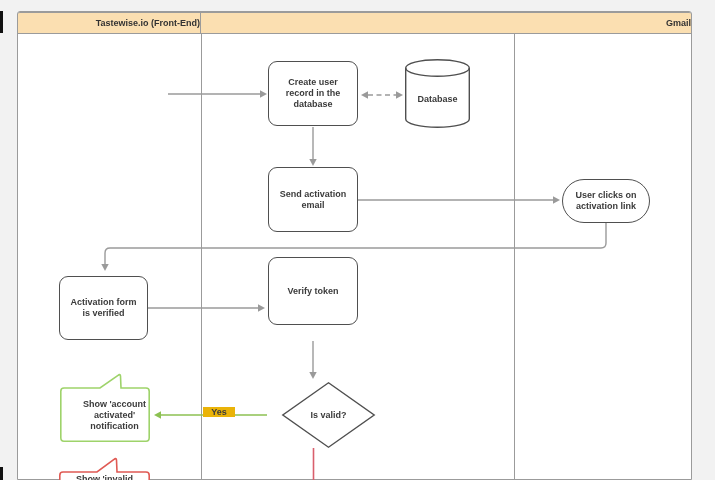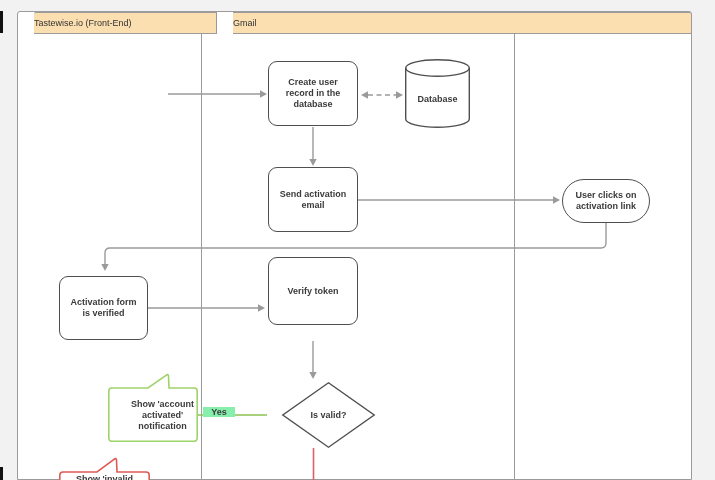--- a/index.html
+++ b/index.html
@@ -7,22 +7,22 @@
   .page{position:relative;width:715px;height:480px;overflow:hidden;background:var(--page-bg,#f2f2f2);}
   .artifact{position:absolute;left:0;width:3px;background:#111;}
   .artifact-top{top:11px;height:22px;}
   .artifact-bottom{top:467px;height:13px;}
 
   
   .swimlane{position:absolute;left:17px;top:11px;width:675px;height:469px;background:#fff;
     border:1px solid var(--lane-border,#999);border-radius:3px 3px 0 0;box-sizing:border-box;}
   .lane-header{display:flex;height:22px;}
   .lane-header-cell{background:var(--lane-header-fill,#fbdfb1);border:1px solid var(--lane-border,#999);
-    border-left:none;box-sizing:border-box;display:flex;align-items:center;justify-content:flex-start;
-    font-size:9px;font-weight:400;color:#333;margin-left:16px;}
+    border-left:none;box-sizing:border-box;display:flex;align-items:center;justify-content:flex-end;
+    font-size:9px;font-weight:700;color:#333;}
   .lane-header-cell:first-child{border-left:none;border-radius:2px 0 0 0;}
   .lane-header-cell:last-child{border-radius:0 2px 0 0;border-right:none;}
   .hc1{width:183px;}.hc2{width:313px;}.hc3{flex:1;}
   .lane-sep{position:absolute;top:22px;bottom:0;width:1px;background:var(--lane-border,#999);}
   .sep1{left:183px;}.sep2{left:496px;}
 
   
   .connector-layer{position:absolute;left:0;top:0;width:715px;height:480px;pointer-events:none;}
   .c-gray{stroke:var(--connector,#9a9a9a);stroke-width:1.4;fill:none;}
   .h-gray{fill:var(--connector,#9a9a9a);stroke:none;}
@@ -47,27 +47,27 @@
   .n-fill-form{left:56px;top:61px;width:112px;height:66px;}
   .n-fill-form .node-label{padding-top:11px;}
   .n-create-record{left:268px;top:61px;width:90px;height:65px;}
   .n-database{left:405px;top:59px;width:65px;height:69px;}
   .n-database .node-label{padding-top:12px;}
   .n-send-email{left:268px;top:167px;width:90px;height:65px;}
   .n-click-link{left:562px;top:179px;width:88px;height:44px;border-radius:22px;}
   .n-token-verified{left:59px;top:276px;width:89px;height:64px;}
   .n-verify-token{left:268px;top:257px;width:90px;height:68px;}
   .n-is-valid{left:282px;top:382px;width:93px;height:66px;}
-  .n-activated-note{left:60px;top:374px;width:109px;height:68px;margin-left:48px;}
+  .n-activated-note{left:60px;top:374px;width:109px;height:68px;}
   .n-activated-note .node-label{padding-top:14px;}
   .n-invalid-note{left:59px;top:458px;width:91px;height:22px;overflow:visible;}
   .n-invalid-note .node-label{top:16px;bottom:auto;height:40px;align-items:flex-start;}
 
   .edge-label{position:absolute;left:203px;top:407px;width:32px;text-align:center;
-    font-size:9px;font-weight:700;color:#3b3b3b;background:#86efac;padding:0 1px;box-sizing:border-box;}
+    font-size:9px;font-weight:700;color:#3b3b3b;background:#eab308;padding:0 1px;box-sizing:border-box;}
 </style>
 </head>
 <body>
 
 <div class="page">
 
   <div class="artifact artifact-top"></div>
   <div class="artifact artifact-bottom"></div>
 
   <div class="swimlane">

